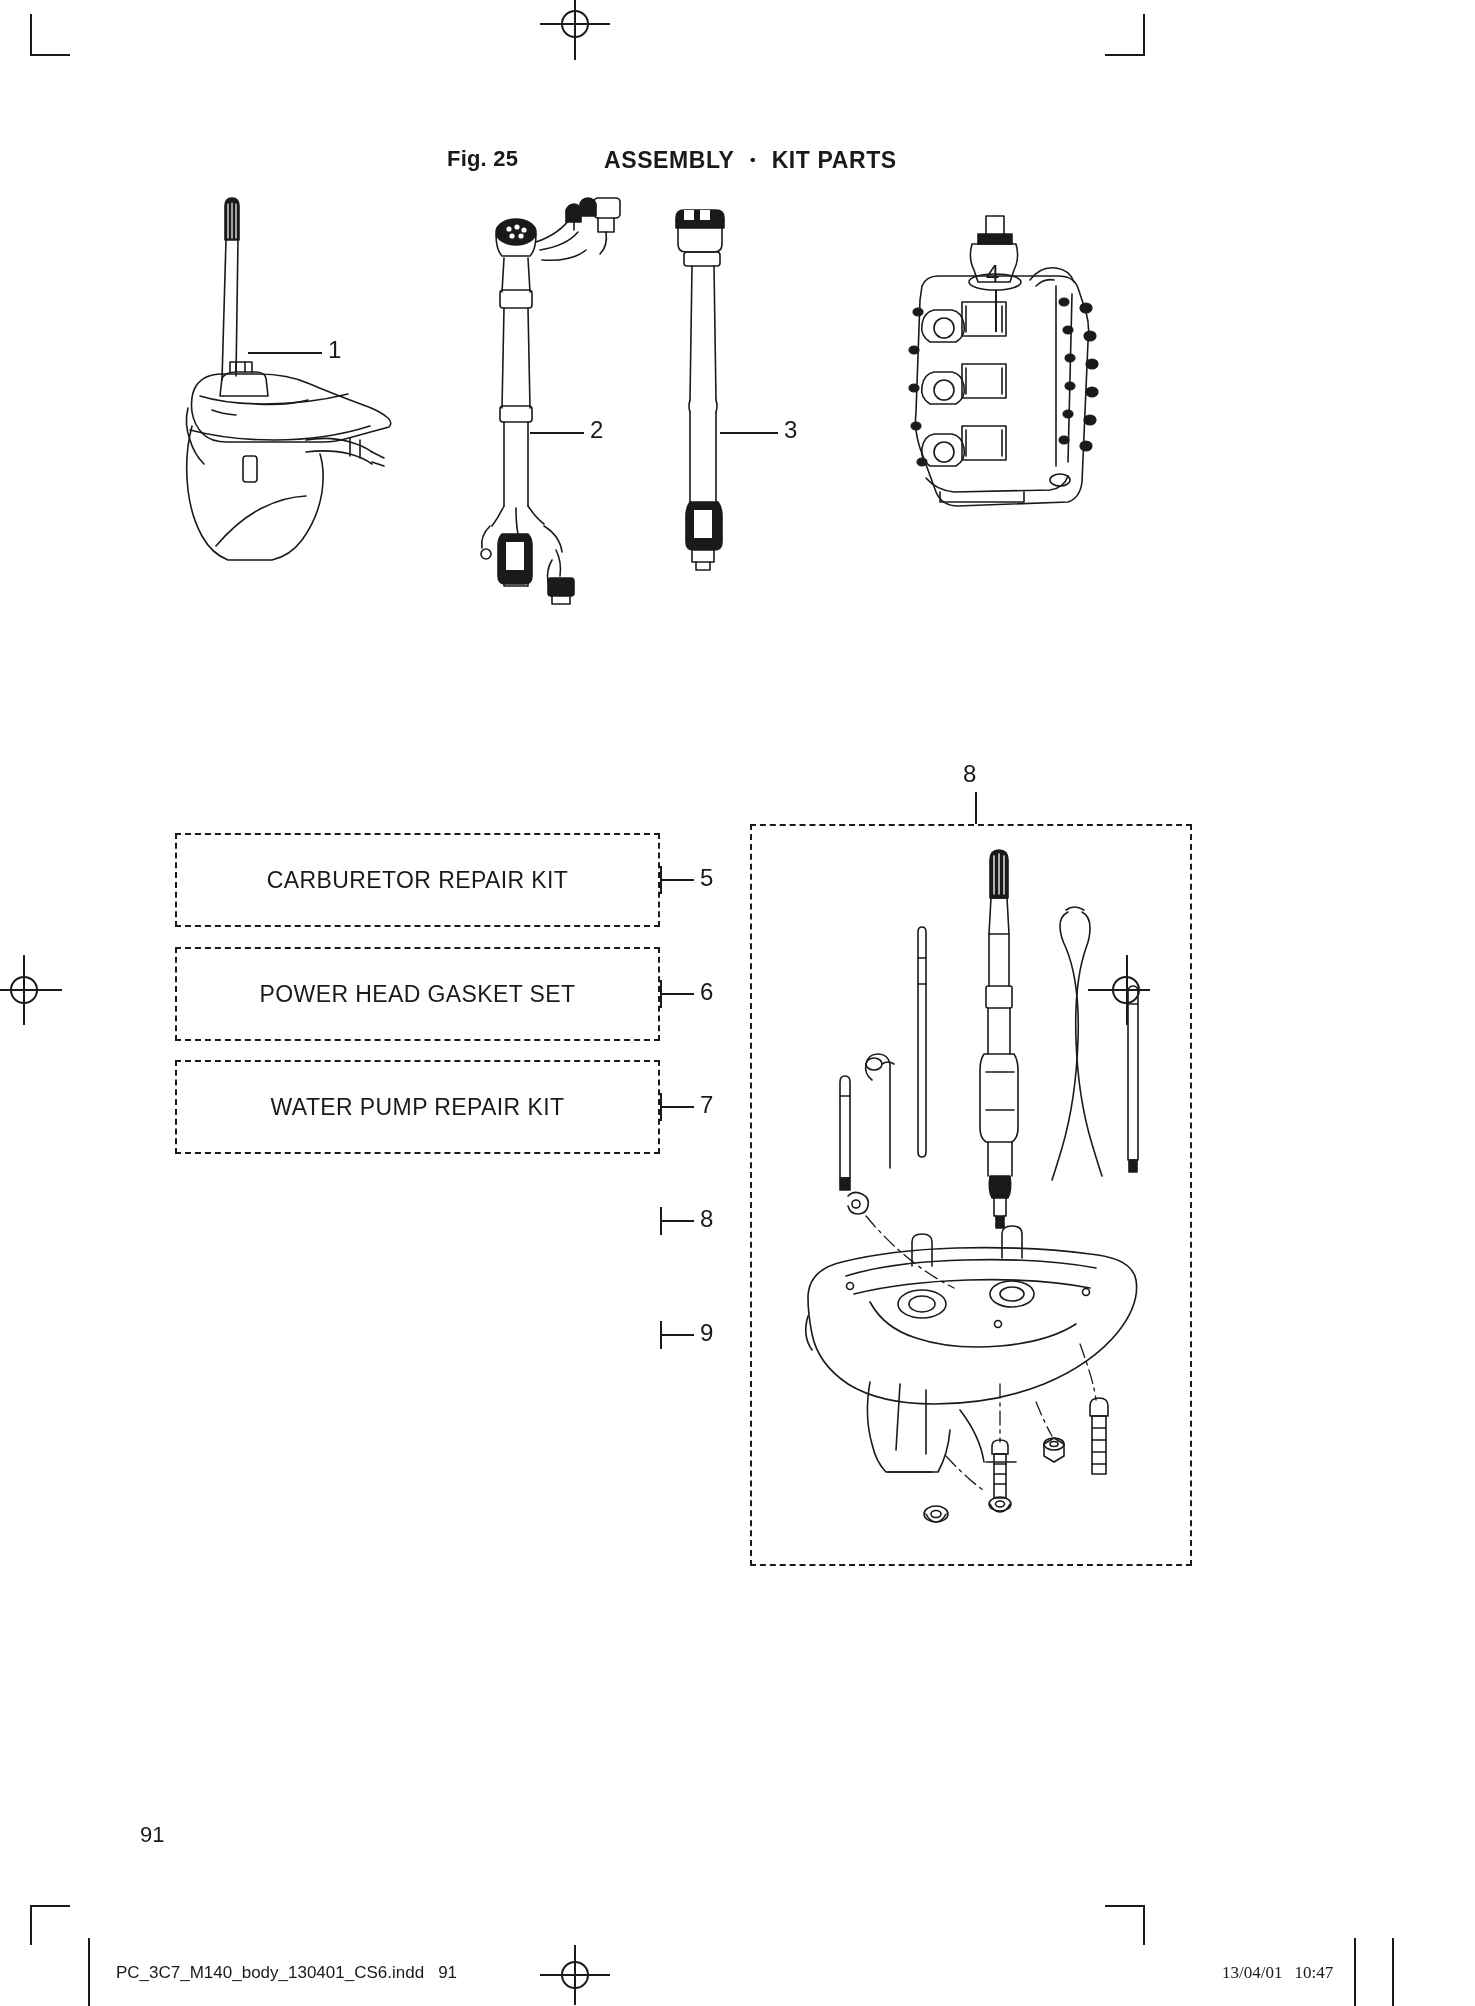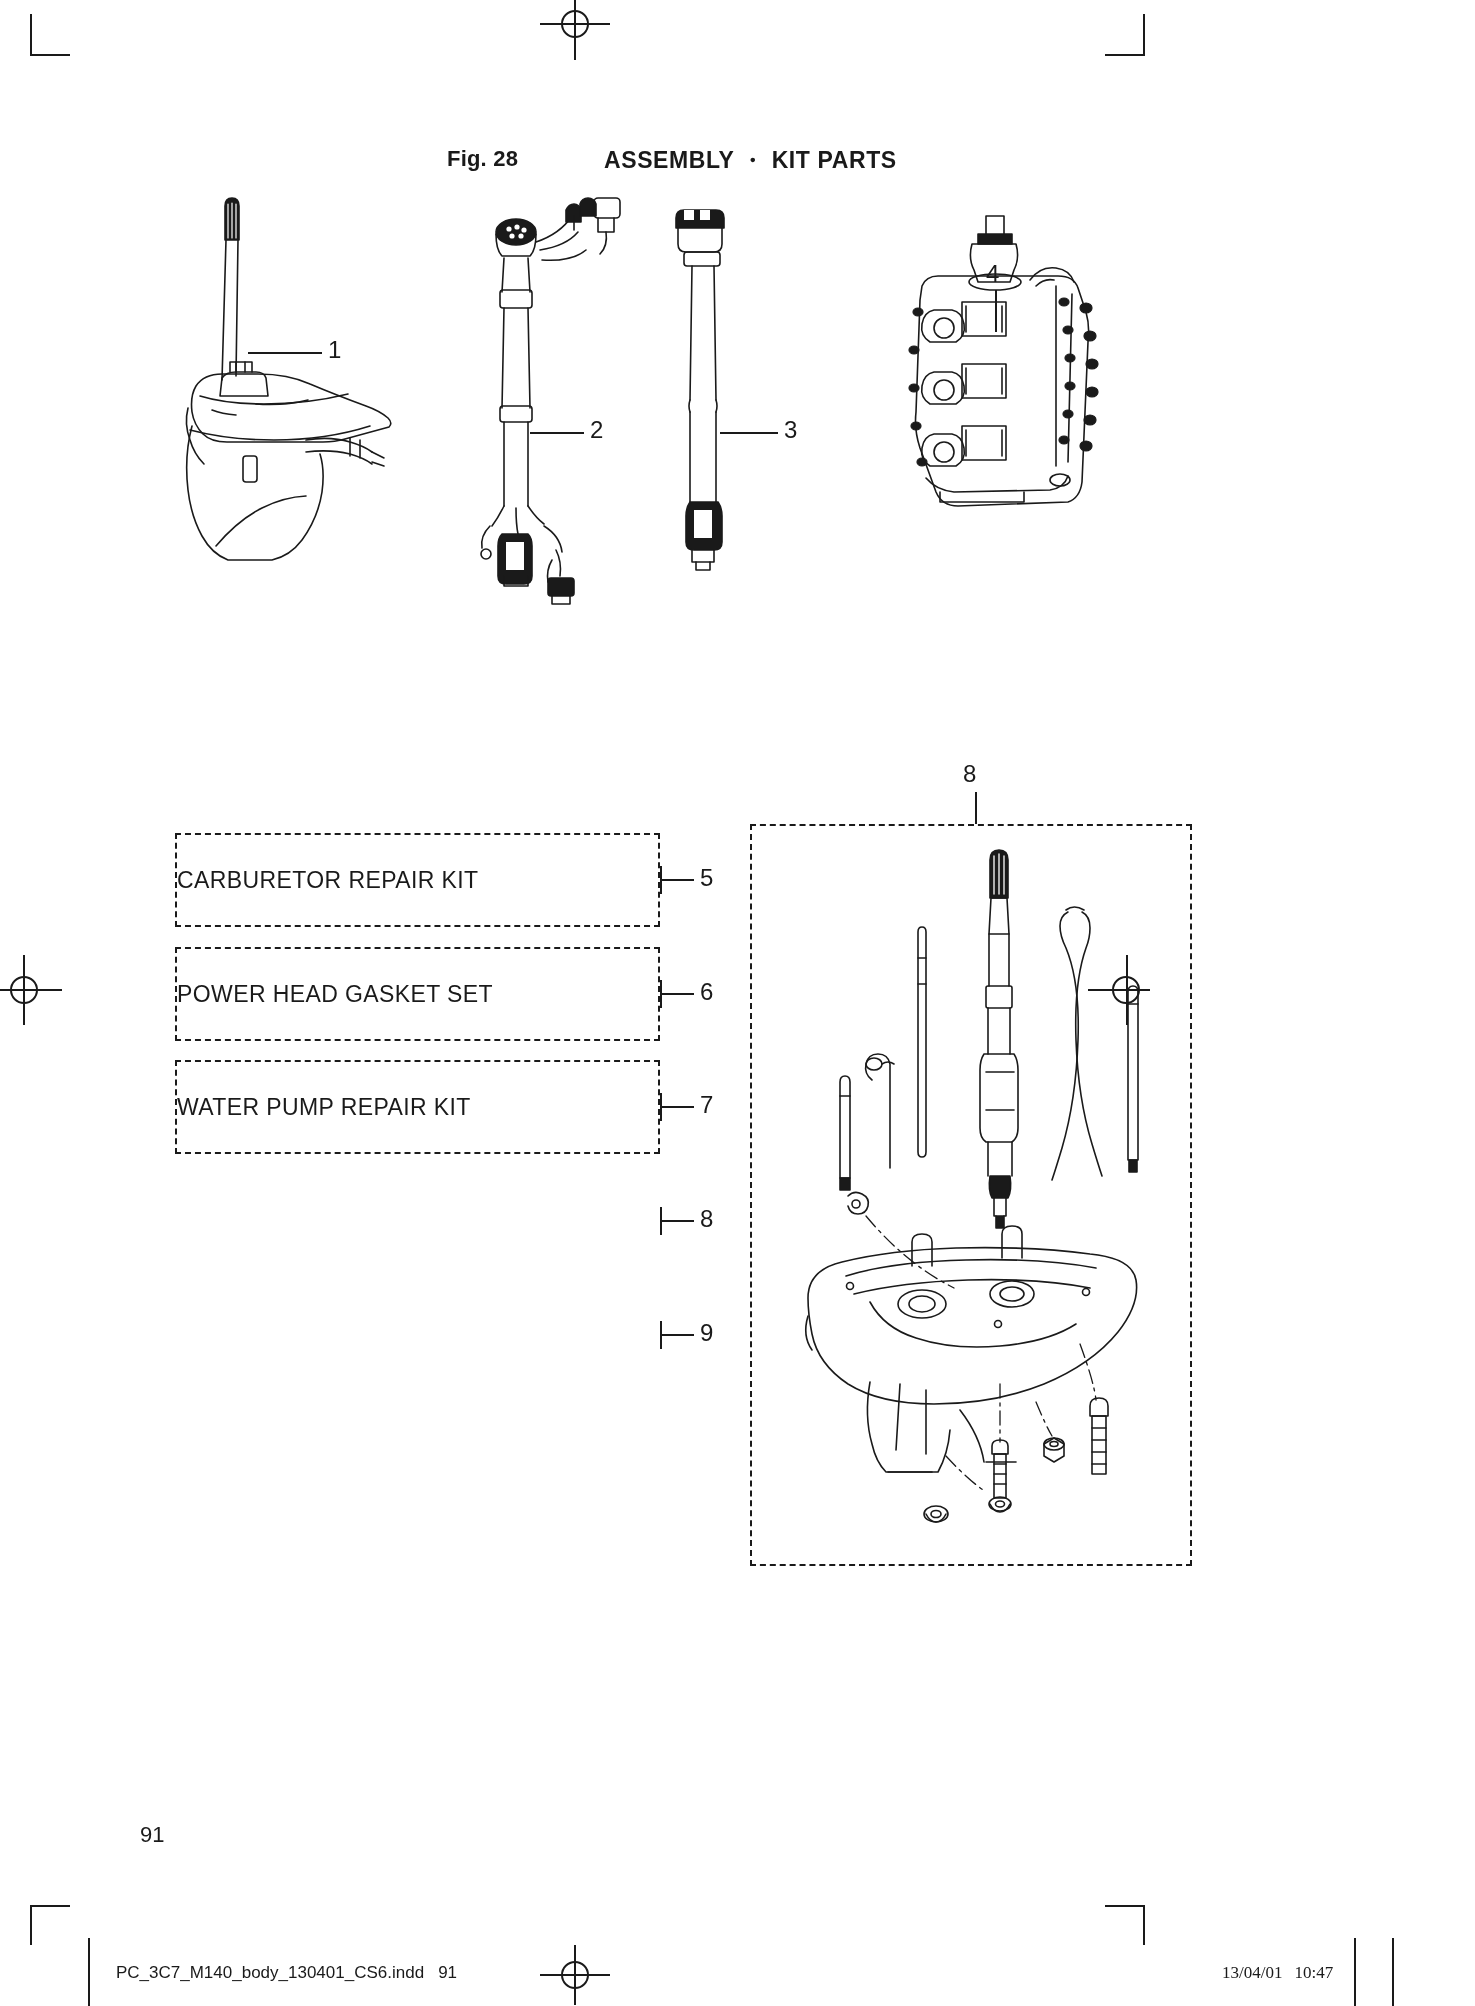--- a/index.html
+++ b/index.html
@@ -57,21 +57,21 @@
     white-space: nowrap;
   }
 
   
   .kit-box {
     position: absolute;
     border: 2px dashed #1a1a1a;
     box-sizing: border-box;
     display: flex;
     align-items: center;
-    justify-content: flex-start;
+    justify-content: center;
   }
   .kit-box-label {
     font-size: 23px;
     letter-spacing: 0.4px;
     white-space: nowrap;
     color: #1a1a1a;
   }
   .kit-leader {
     position: absolute;
     height: 2px;
@@ -149,21 +149,21 @@
     <div class="circle" style="left:10px; top:21px; width:28px; height:28px;"></div>
     <div class="bar-h" style="left:0px; top:34px; width:62px;"></div>
     <div class="bar-v" style="left:23px; top:0px; height:70px;"></div>
   </div>
   <div class="reg-mark" style="left:1088px; top:955px; width:62px; height:70px;">
     <div class="circle" style="left:24px; top:21px; width:28px; height:28px;"></div>
     <div class="bar-h" style="left:0px; top:34px; width:62px;"></div>
     <div class="bar-v" style="left:38px; top:0px; height:70px;"></div>
   </div>
 
-  <div class="abs fig-label" style="left:447px; top:146px;">Fig. 28</div>
+  <div class="abs fig-label" style="left:447px; top:146px;">Fig. 25</div>
   <div class="abs fig-title" style="left:604px; top:145px;">ASSEMBLY ・ KIT PARTS</div>
 
   <div class="abs" style="left:0px; top:190px; width:1150px; height:420px;">
     <svg width="1150" height="420" viewBox="0 0 1150 420">
       <g fill="none" stroke="#1a1a1a" stroke-width="1.6" stroke-linejoin="round" stroke-linecap="round">
 
         <g>
 
           <path d="M225 16 q0 -8 7 -8 q7 0 7 8 l0 34 l-14 0 z" fill="#1a1a1a" stroke="#1a1a1a"></path>
           <line x1="228" y1="14" x2="228" y2="48" stroke="#ffffff" stroke-width="1.2"></line>

